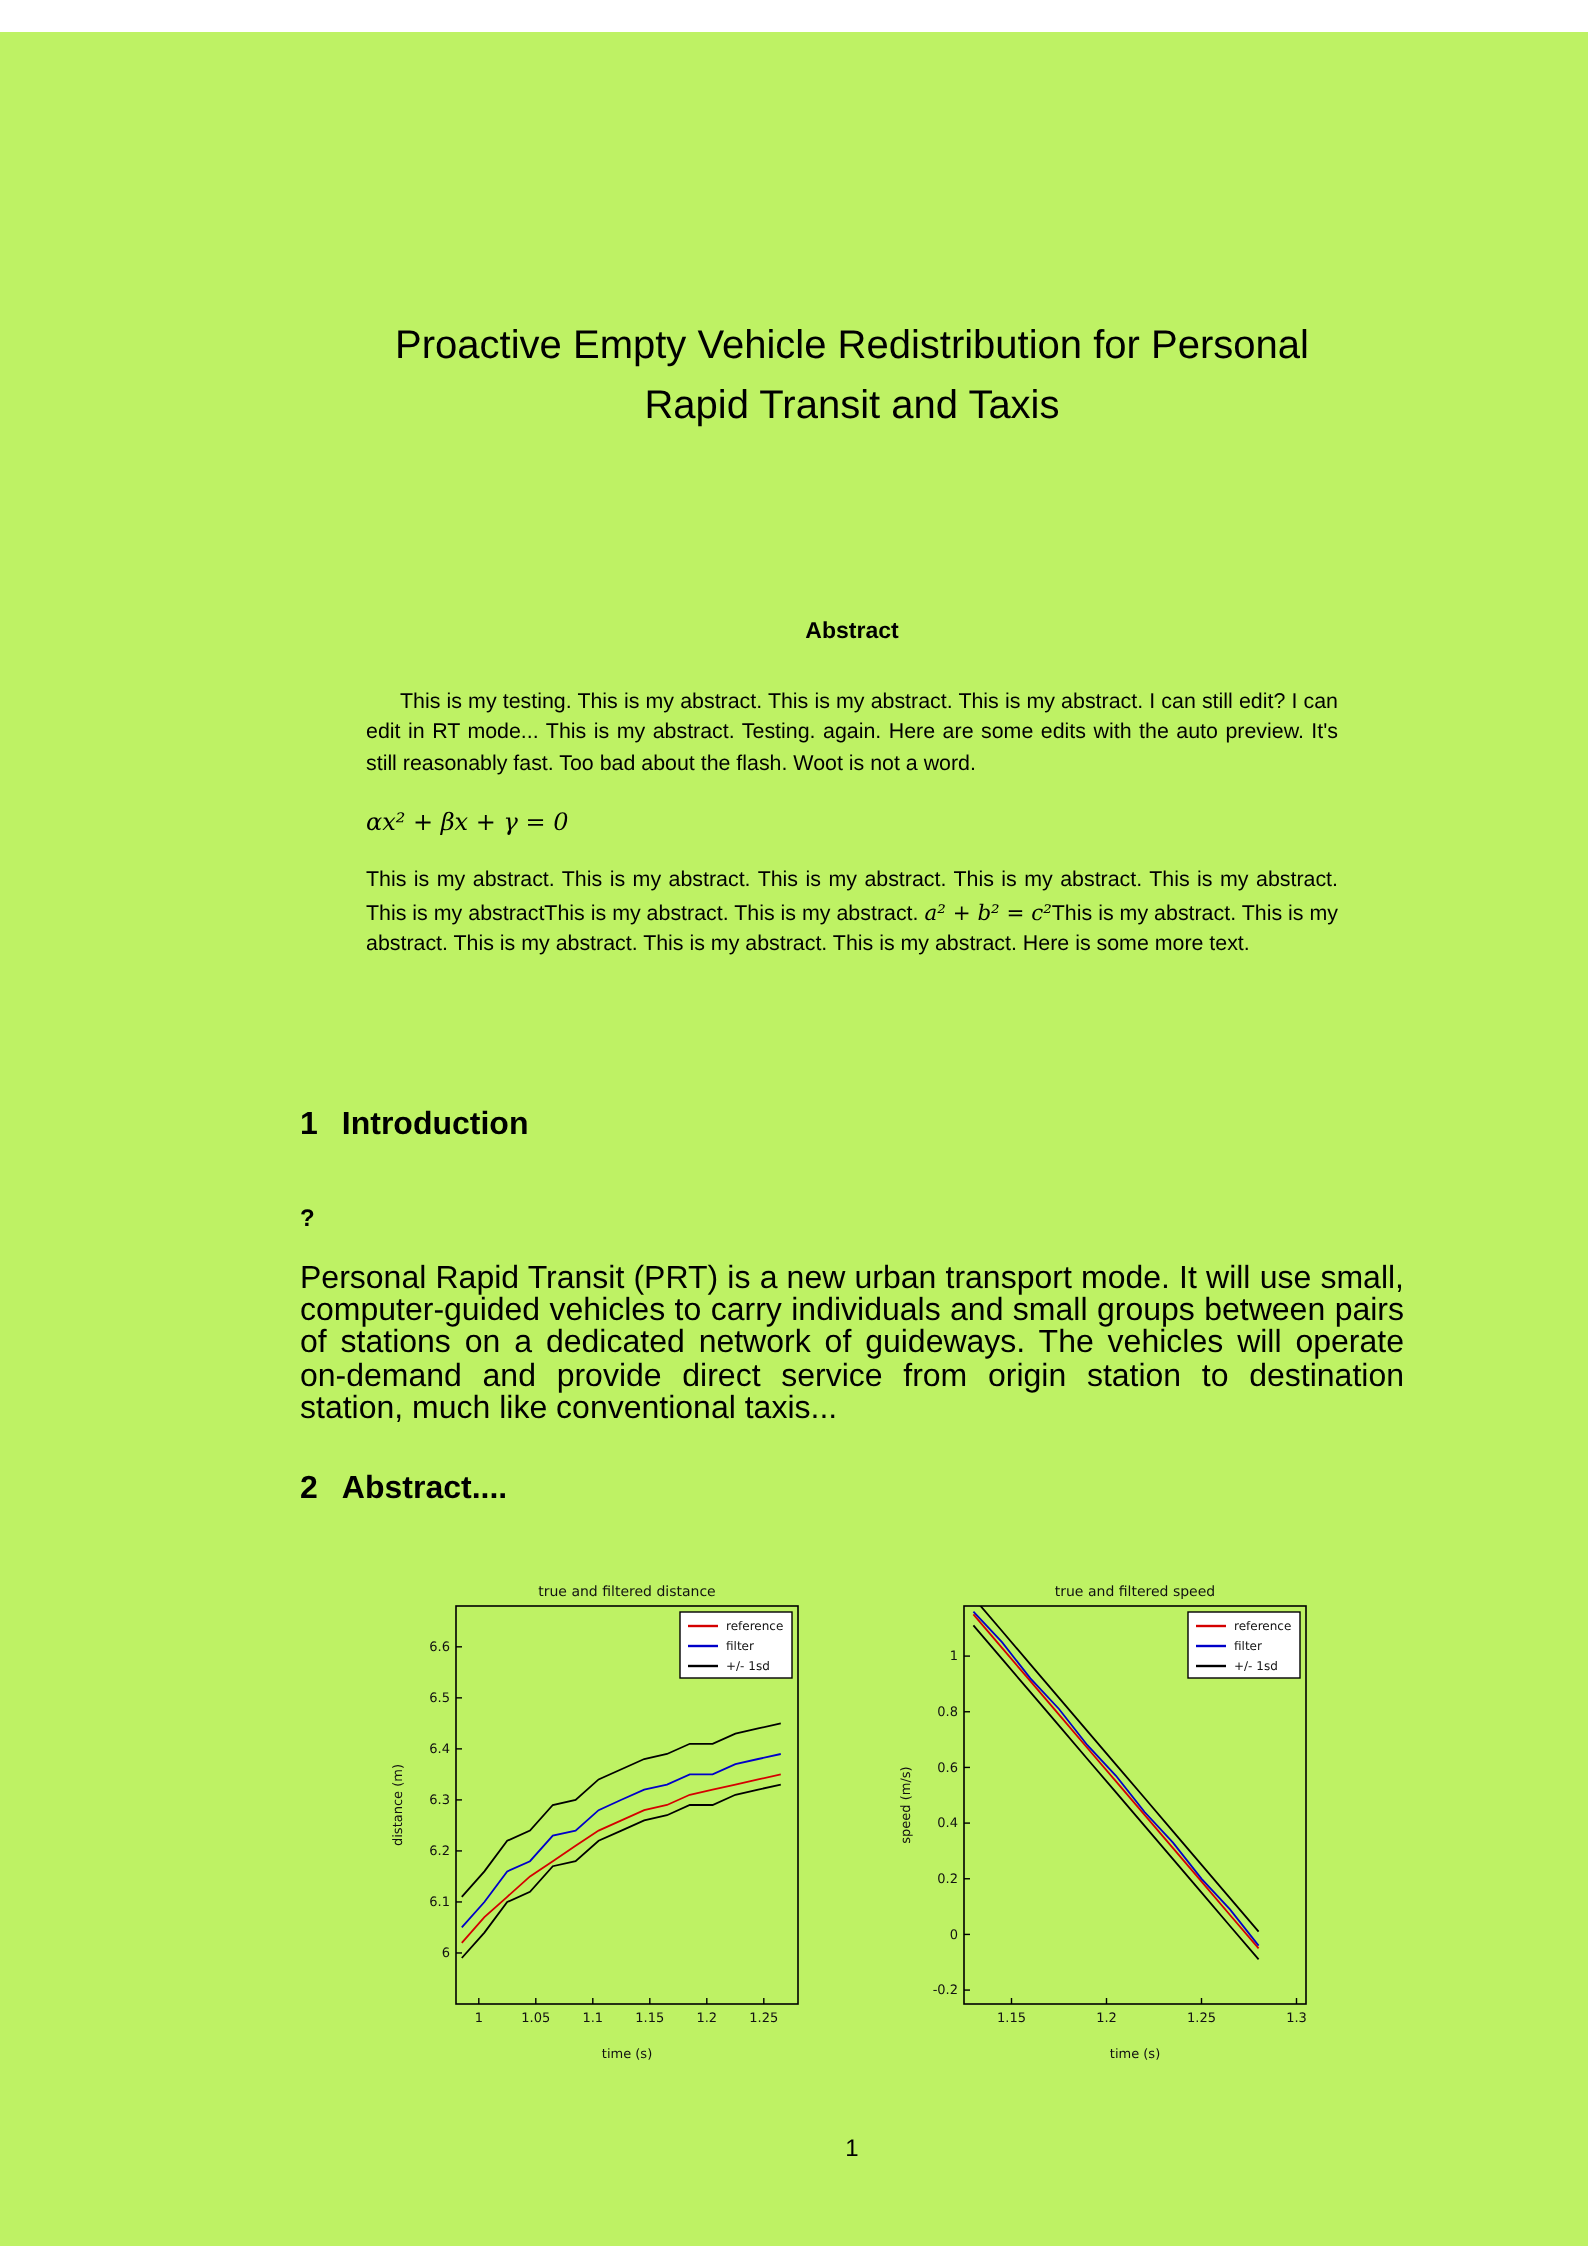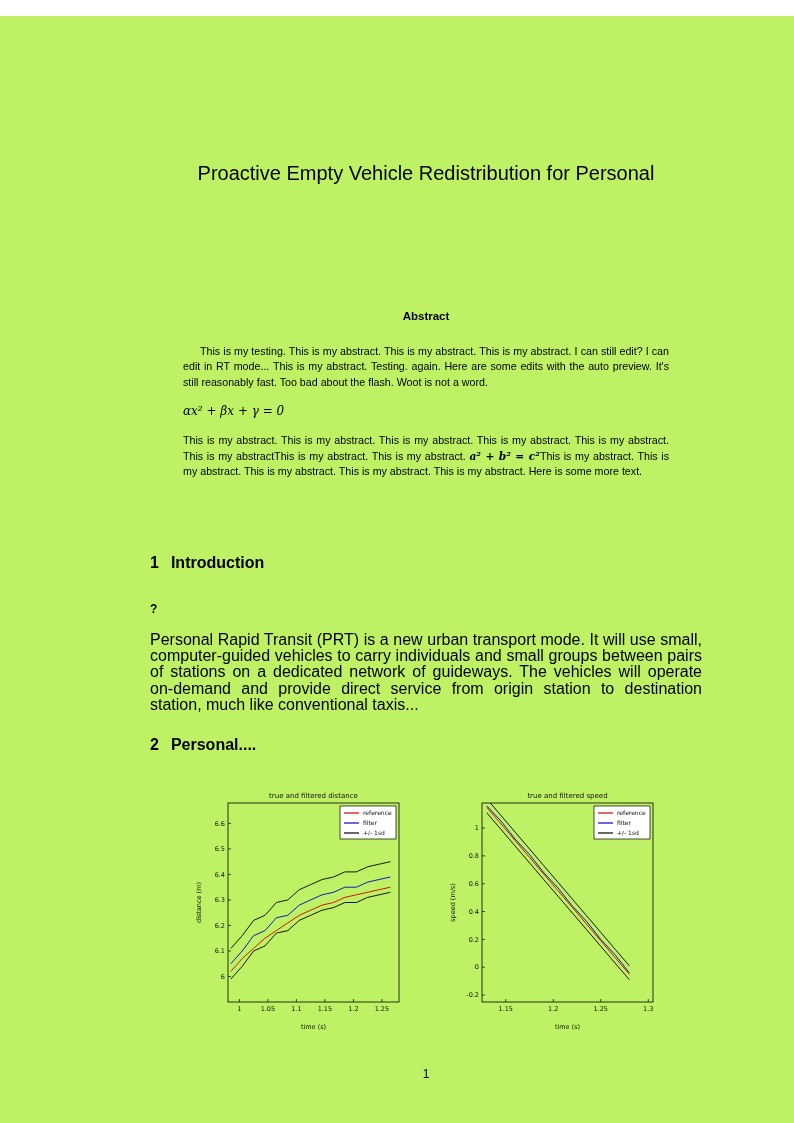--- a/index.html
+++ b/index.html
@@ -14,57 +14,57 @@
     text-align:center; font-size:20px; font-weight:normal; line-height:30px;
   }
   .abstract { position:absolute; left:183px; top:294px; width:486px; }
   .abstract h3 { text-align:center; font-size:11.5px; font-weight:bold; }
   .ab-p { font-size:10.7px; line-height:15.4px; text-align:justify; }
   .ab-p.first { margin-top:22px; text-indent:17px; }
   .equation {
     margin:14px 0 15px; 
     font-family:"DejaVu Serif", serif; font-style:italic; font-size:12px;
   }
-  .imath { font-family:"DejaVu Serif", serif; font-style:italic;font-weight:bold; }
+  .imath { font-family:"DejaVu Serif", serif; font-style:italic; }
   .sec { position:absolute; left:150px; font-size:16px; font-weight:bold; }
   .secnum { margin-right:12px; }
   .question { position:absolute; left:150px; top:586px; font-size:12px; font-weight:bold; }
   .body-p {
     position:absolute; left:150px; width:552px;
     font-size:16px; line-height:16.2px; text-align:justify;
   }
   .figures {
     position:absolute; top:772px; left:150px; width:552px;
     display:flex; justify-content:center; gap:40px;
   }
   .chart { width:214px; height:244px; }
   svg text { font-family:"DejaVu Sans", sans-serif; fill:#111; }
   .pageno { position:absolute; top:1051px; left:150px; width:552px; text-align:center; font-size:12px; }
 </style>
 </head>
 <body>
 
 <div class="page">
 
-  <h1 class="title"><span>Proactive Empty Vehicle Redistribution for Personal</span><br></h1>
+  <h1 class="title"><span>Proactive Empty Vehicle Redistribution for Personal</span><br><span>Rapid Transit and Taxis</span></h1>
 
   <section class="abstract">
     <h3>Abstract</h3>
     <p class="ab-p first">This is my testing. This is my abstract. This is my abstract. This is my abstract. I can still edit? I can edit in RT mode... This is my abstract. Testing. again. Here are some edits with the auto preview. It's still reasonably fast. Too bad about the flash. Woot is not a word.</p>
     <div class="equation">αx² + βx + γ = 0</div>
     <p class="ab-p"><span>This is my abstract. This is my abstract. This is my abstract. This is my abstract. This is my abstract. This is my abstractThis is my abstract. This is my abstract. </span><span class="imath">a² + b² = c²</span><span>This is my abstract. This is my abstract. This is my abstract. This is my abstract. This is my abstract. Here is some more text.</span></p>
   </section>
 
   <h2 class="sec" style="top:538px"><span class="secnum">1</span><span>Introduction</span></h2>
 
   <div class="question">?</div>
 
   <p class="body-p" style="top:616px">Personal Rapid Transit (PRT) is a new urban transport mode.  It will use small, computer-guided vehicles to carry individuals and small groups between pairs of stations on a dedicated network of guideways.  The vehicles will operate on-demand and provide direct service from origin station to destination station, much like conventional taxis...</p>
 
-  <h2 class="sec" style="top:720px"><span class="secnum">2</span><span>Personal....</span></h2>
+  <h2 class="sec" style="top:720px"><span class="secnum">2</span><span>Abstract....</span></h2>
 
   <div class="figures">
     <div class="chart"><svg width="214" height="244">
           <defs>
             <clipPath id="clip0">
               <rect x="36" y="15" width="171" height="199"></rect>
             </clipPath>
           </defs>
           <rect x="36" y="15" width="171" height="199" fill="none" stroke="#000" stroke-width="0.8"></rect>
           <line x1="47.400000000000006" y1="214" x2="47.400000000000006" y2="211" stroke="#000" stroke-width="0.7"></line>

